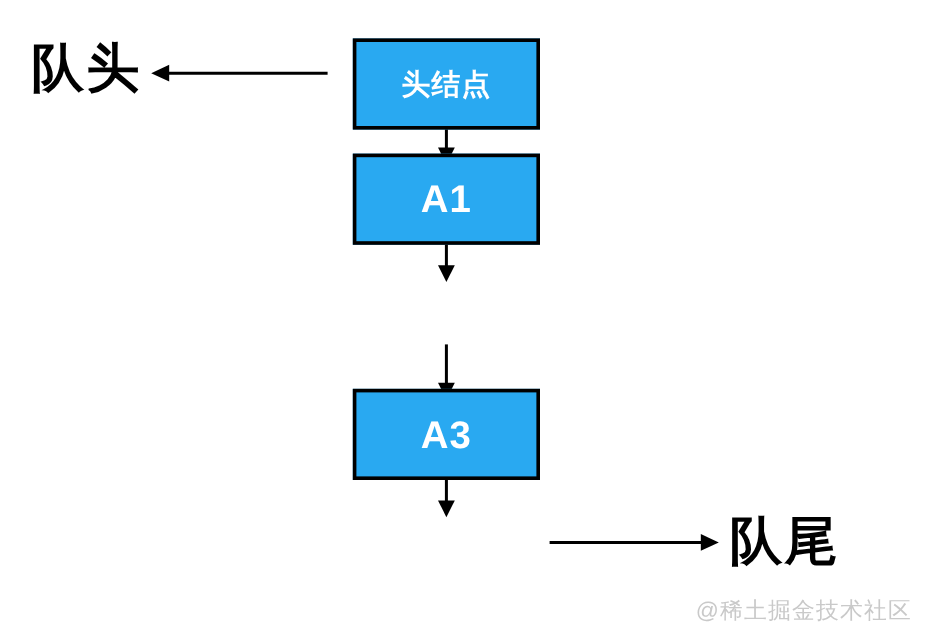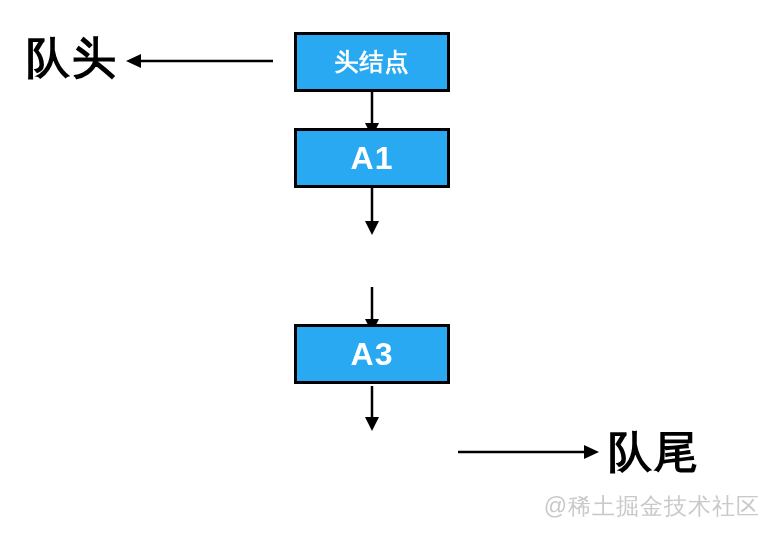--- a/index.html
+++ b/index.html
@@ -26,21 +26,21 @@
     stroke: var(--arrow, #000000);
     stroke-width: 2.5;
   }
   .arrow-layer polygon {
     fill: var(--arrow, #000000);
   }
   .node {
     position: absolute;
     left: 294px;
     width: 156px;
-    height: 60px;
+    height: 76px;
     box-sizing: border-box;
     background: var(--node-fill, #29A9F1);
     border: 3px solid var(--node-border, #000000);
     display: flex;
     align-items: center;
     justify-content: center;
   }
   .node-label {
     color: var(--node-text, #ffffff);
     font-weight: bold;
@@ -50,29 +50,30 @@
   .node-head .node-label {
     font-size: 24px;
   }
   .side-label {
     position: absolute;
     color: var(--label-text, #000000);
     font-weight: bold;
     font-size: 44px;
     line-height: 1;
     letter-spacing: 2px;
+    font-family: Liberation Serif, serif;
   }
   .side-label.head { left: 26px; top: 36px; }
   .side-label.tail { left: 608px; top: 430px; }
   .watermark {
     position: absolute;
     right: 22px;
     bottom: 14px;
     color: var(--watermark-text, #C9C9C9);
-    font-size: 23px;
+    font-size: 19px;
     letter-spacing: 1px;
     margin-left: 33px;
   }
 </style>
 </head>
 <body>
 
 <div class="canvas">
 
   <svg class="arrow-layer" viewBox="0 0 782 536">

